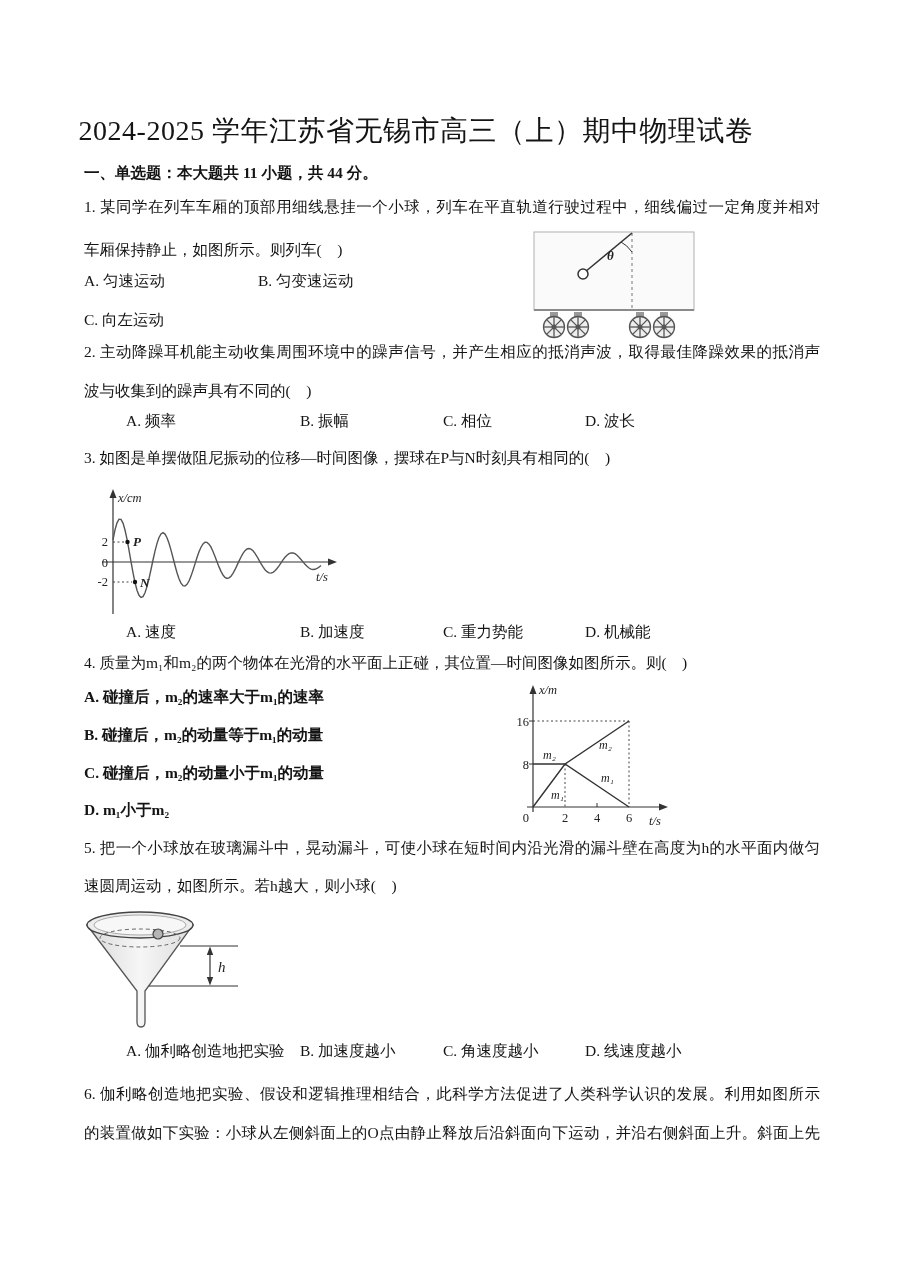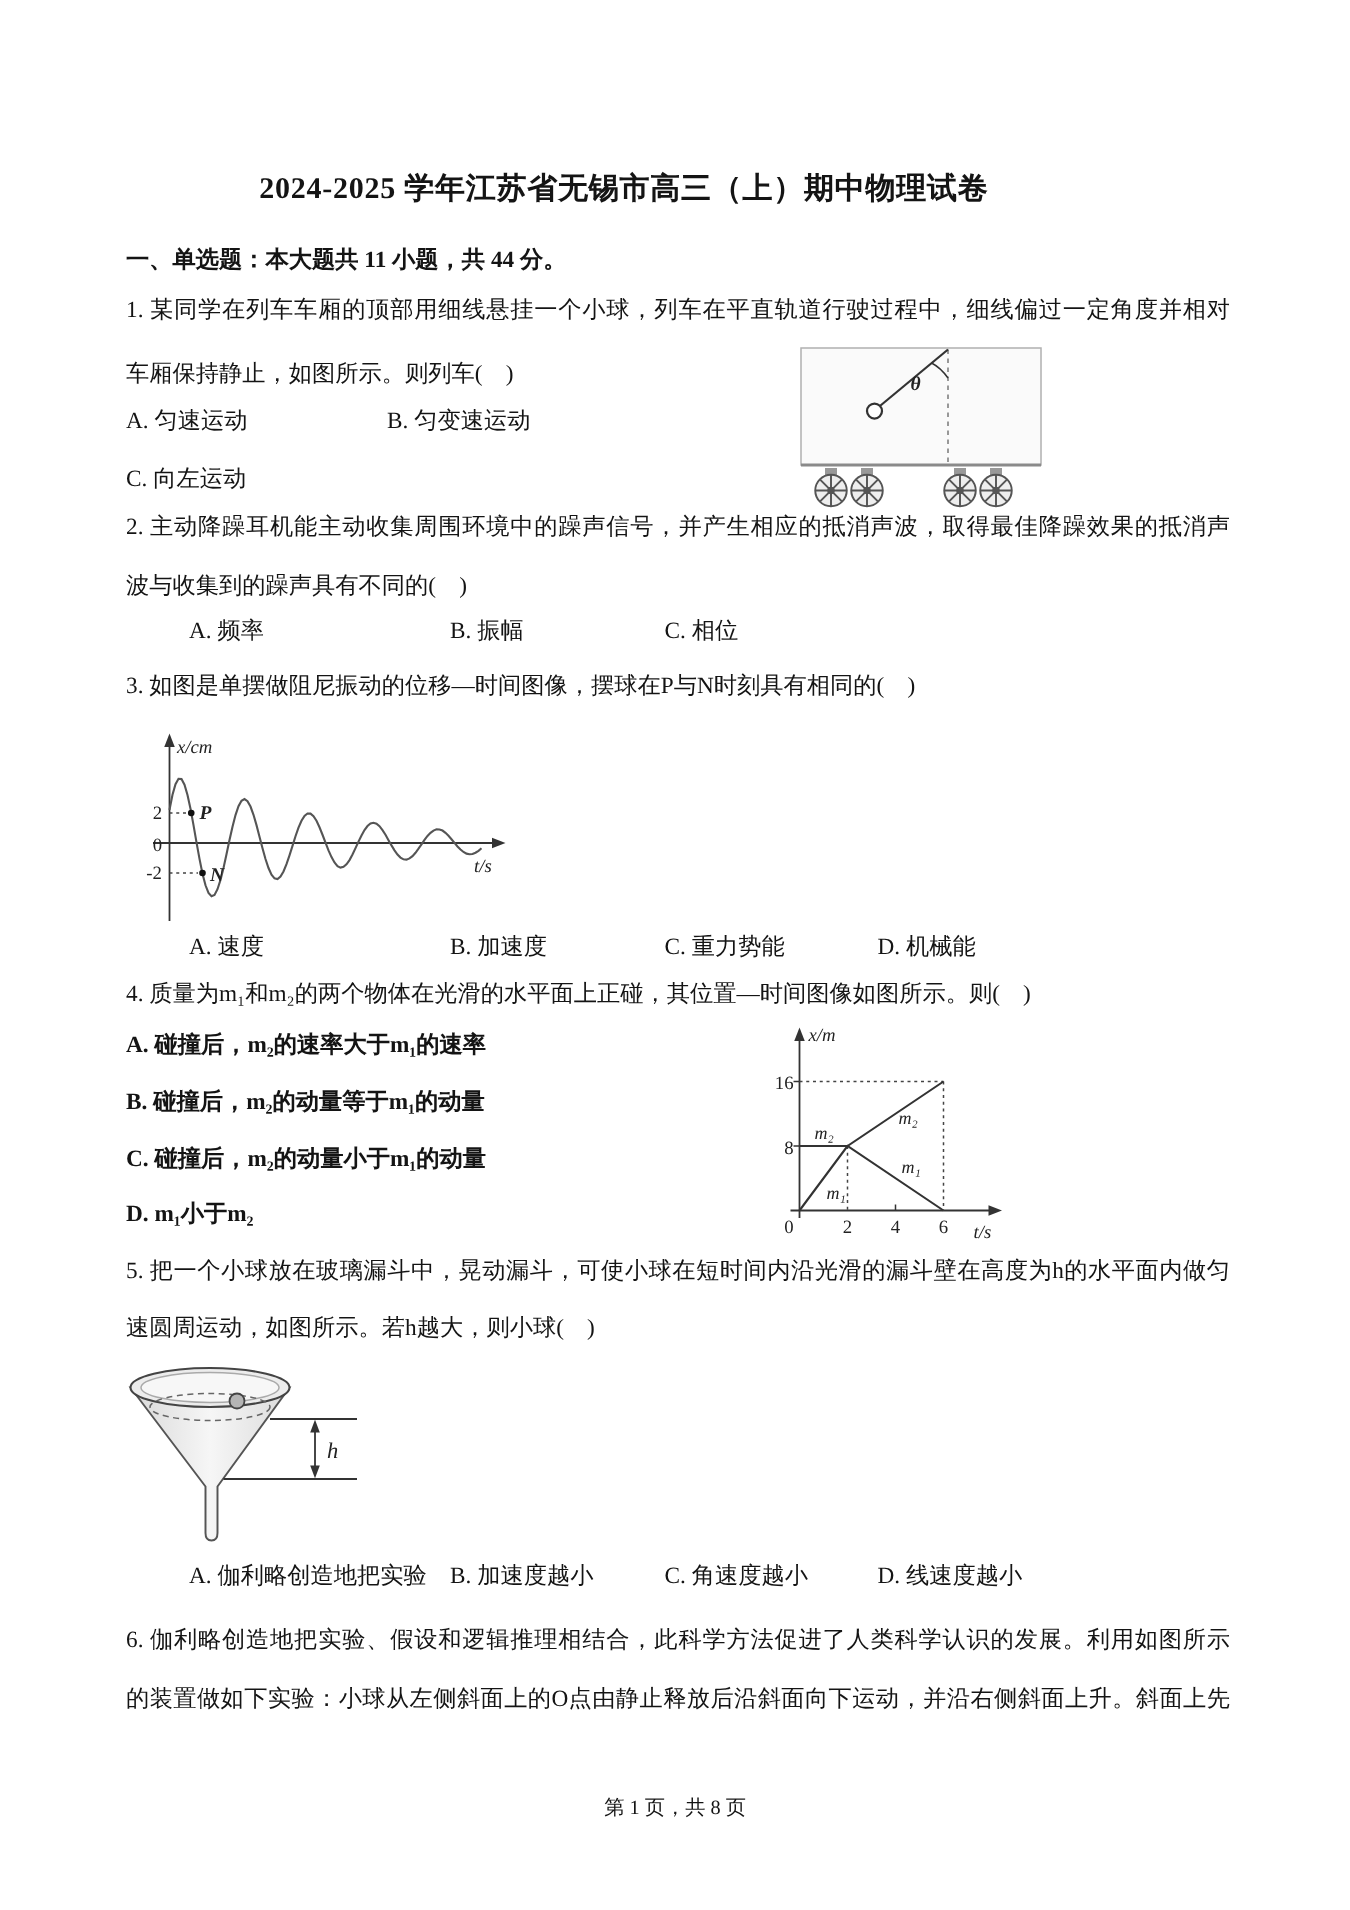--- a/index.html
+++ b/index.html
@@ -1,19 +1,19 @@
 <!DOCTYPE html>
 <html><head>
 <meta charset="utf-8">
 <style>
   html,body{margin:0;padding:0;background:#ffffff;}
   .page{position:relative;width:900px;height:1273px;background:#fff;overflow:hidden;
         font-family:"Liberation Serif","DejaVu Serif",serif;color:#141414;font-size:15.5px;}
   .abs{position:absolute;}
-  .title{left:0;top:112px;width:832px;text-align:center;font-weight:bold;font-size:20px;letter-spacing:.5px;}
+  .title{left:0;top:112px;width:832px;text-align:center;font-weight:normal;font-size:28px;letter-spacing:.5px;}
   .section-head{left:84px;top:163px;width:736px;font-weight:bold;font-size:15.5px;}
   .tline{left:84px;width:736px;height:22px;line-height:22px;white-space:nowrap;}
   .just{white-space:normal;text-align:justify;text-align-last:justify;}
   .opts4{left:84px;width:736px;display:grid;grid-template-columns:174px 143px 142px auto;height:22px;line-height:22px;margin-left:42px;}
   .opts2{left:84px;width:430px;display:grid;grid-template-columns:174px auto;height:22px;line-height:22px;}
   .optline{left:84px;width:430px;height:22px;line-height:22px;white-space:nowrap;font-weight:bold;}
   .footer{left:0;top:1196px;width:900px;text-align:center;font-size:13.5px;}
   section{display:contents;}
   svg{display:block;}
   svg text{font-family:"Liberation Serif","DejaVu Serif",serif;fill:#222;}
@@ -90,20 +90,21 @@
   </section>
 
   
   <section>
     <div class="abs tline just" style="top:341px">2. 主动降躁耳机能主动收集周围环境中的躁声信号，并产生相应的抵消声波，取得最佳降躁效果的抵消声</div>
     <div class="abs tline" style="top:380px">波与收集到的躁声具有不同的(　)</div>
     <div class="abs opts4" style="top:410px">
       <span>A. 频率</span>
       <span>B. 振幅</span>
       <span>C. 相位</span>
+      <span>D. 波长</span>
     </div>
   </section>
 
   
   <section>
     <div class="abs tline" style="top:447px">3. 如图是单摆做阻尼振动的位移—时间图像，摆球在P与N时刻具有相同的(　)</div>
     <svg class="abs" style="left:88px;top:482px" width="260" height="140" viewBox="0 0 260 140">
       <line x1="25" y1="132" x2="25" y2="14" stroke="#333" stroke-width="1.2"></line>
       <polygon points="25,7 21.5,16 28.5,16" fill="#333"></polygon>
       <line x1="14" y1="80" x2="242" y2="80" stroke="#333" stroke-width="1.2"></line>
@@ -195,15 +196,14 @@
       <span>D. 线速度越小</span>
     </div>
   </section>
 
   
   <section>
     <div class="abs tline just" style="top:1083px">6. 伽利略创造地把实验、假设和逻辑推理相结合，此科学方法促进了人类科学认识的发展。利用如图所示</div>
     <div class="abs tline just" style="top:1122px">的装置做如下实验：小球从左侧斜面上的O点由静止释放后沿斜面向下运动，并沿右侧斜面上升。斜面上先</div>
   </section>
 
-  <div class="abs footer">第 1 页，共 8 页</div>
 
 </div>
 
 </body></html>

